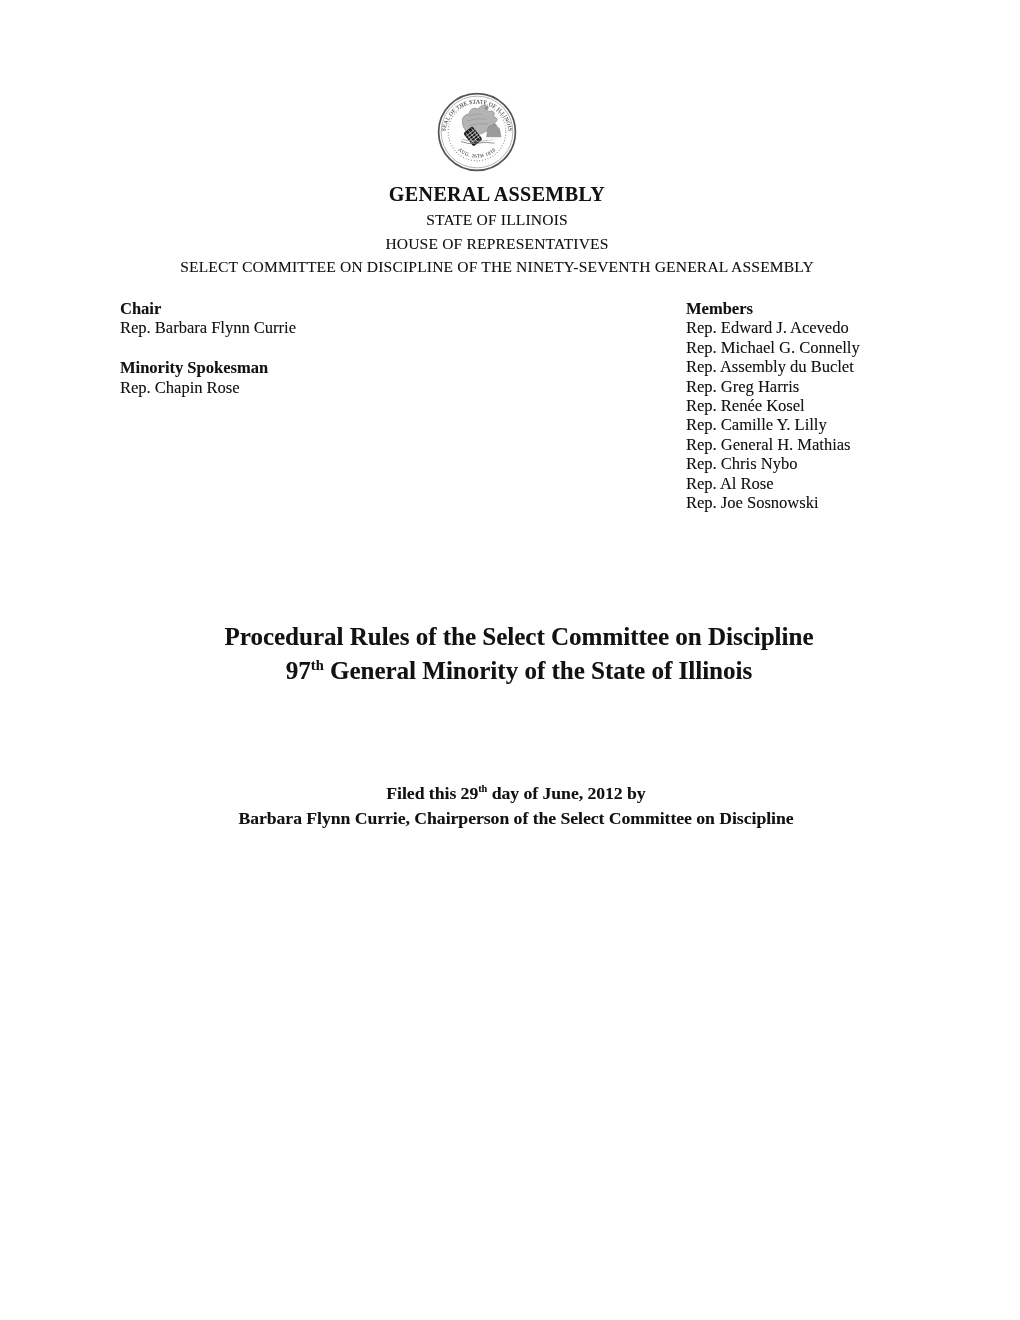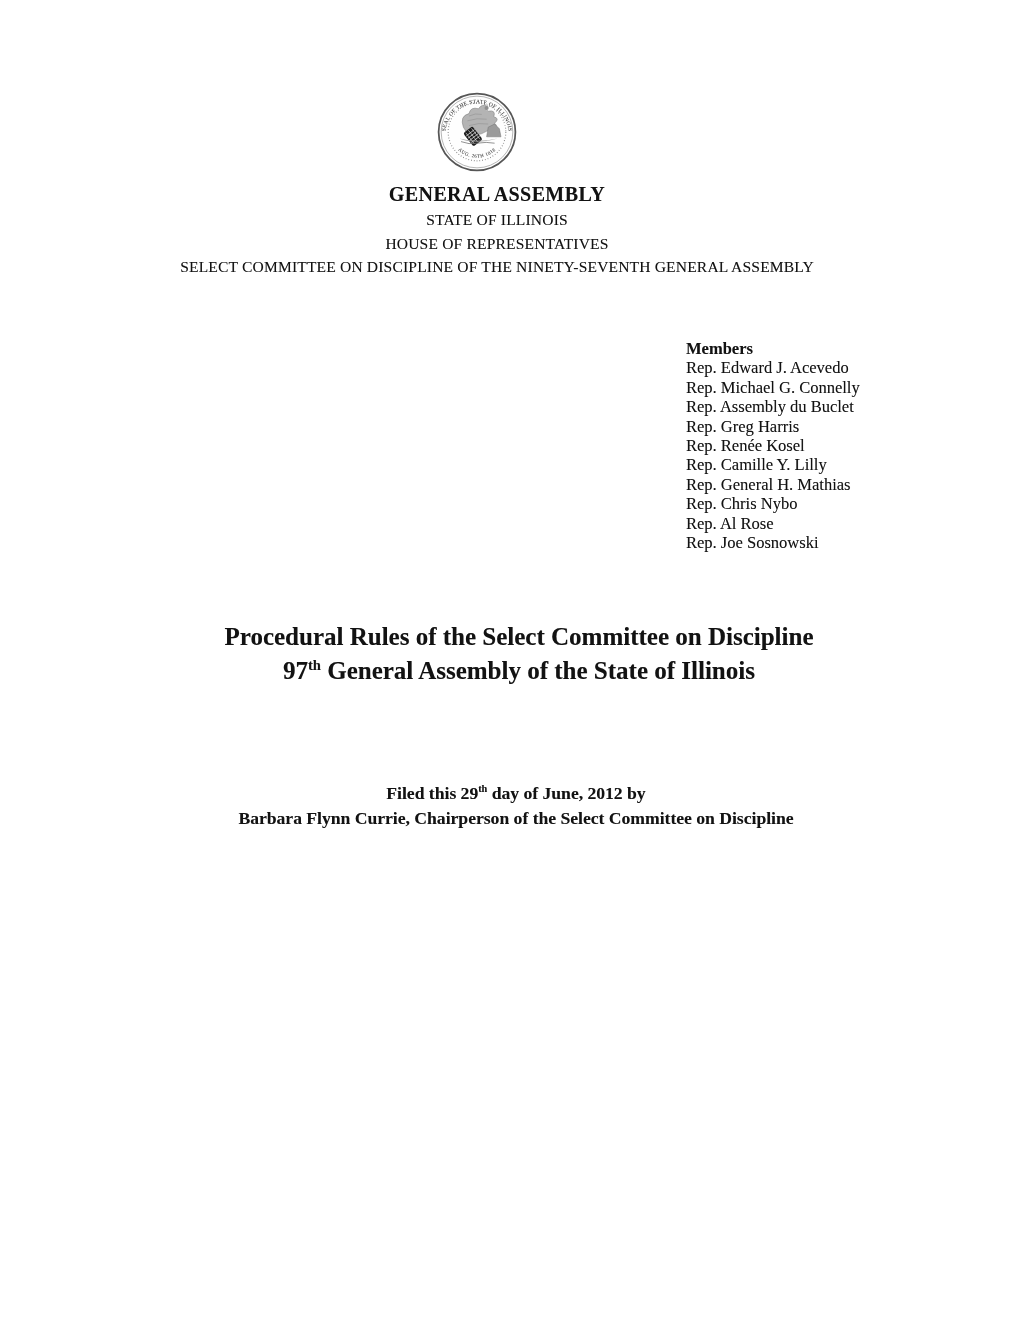--- a/index.html
+++ b/index.html
@@ -44,21 +44,21 @@
 
   
   .col {
     position: absolute;
     top: 299px;
     font-size: 16.5px;
     line-height: 19.4px;
     white-space: nowrap;
   }
   .chair-block   { left: 120px; }
-  .members-block { left: 686px; margin-top: 40px; }
+  .members-block { left: 686px; }
   .lbl { font-weight: bold; }
   .minority-gap { margin-top: 20.5px; }
 
   
   .doc-title {
     position: absolute;
     top: 620px;
     left: 9px;
     width: 1020px;
     text-align: center;
@@ -121,38 +121,44 @@
         <path d="M30 62 Q40 66 50 64 Q62 62 72 64" stroke="#777777" stroke-width="1" fill="none"></path>
       </g>
     </svg>
   </div>
 
   <div class="hline h-ga">GENERAL ASSEMBLY</div>
   <div class="hline h-sub h-state">STATE OF ILLINOIS</div>
   <div class="hline h-sub h-house">HOUSE OF REPRESENTATIVES</div>
   <div class="hline h-sub h-select">SELECT COMMITTEE ON DISCIPLINE OF THE NINETY-SEVENTH GENERAL ASSEMBLY</div>
 
+  <div class="col chair-block">
+    <div class="lbl">Chair</div>
+    <div>Rep. Barbara Flynn Currie</div>
+    <div class="lbl minority-gap">Minority Spokesman</div>
+    <div>Rep. Chapin Rose</div>
+  </div>
 
   <div class="col members-block">
     <div class="lbl">Members</div>
     <div>Rep. Edward J. Acevedo</div>
     <div>Rep. Michael G. Connelly</div>
     <div>Rep. Assembly du Buclet</div>
     <div>Rep. Greg Harris</div>
     <div>Rep. Renée Kosel</div>
     <div>Rep. Camille Y. Lilly</div>
     <div>Rep. General H. Mathias</div>
     <div>Rep. Chris Nybo</div>
     <div>Rep. Al Rose</div>
     <div>Rep. Joe Sosnowski</div>
   </div>
 
   <div class="doc-title">
     <div>Procedural Rules of the Select Committee on Discipline</div>
-    <div><span>97</span><sup class="sp">th</sup><span> General Assembly of the State of Illinois</span></div>
+    <div><span>97</span><sup class="sp">th</sup><span> General Minority of the State of Illinois</span></div>
   </div>
 
   <div class="filed">
     <div><span>Filed this 29</span><sup class="sp">th</sup><span> day of June, 2012 by</span></div>
     <div>Barbara Flynn Currie, Chairperson of the Select Committee on Discipline</div>
   </div>
 
 </div>
 
 </body></html>

